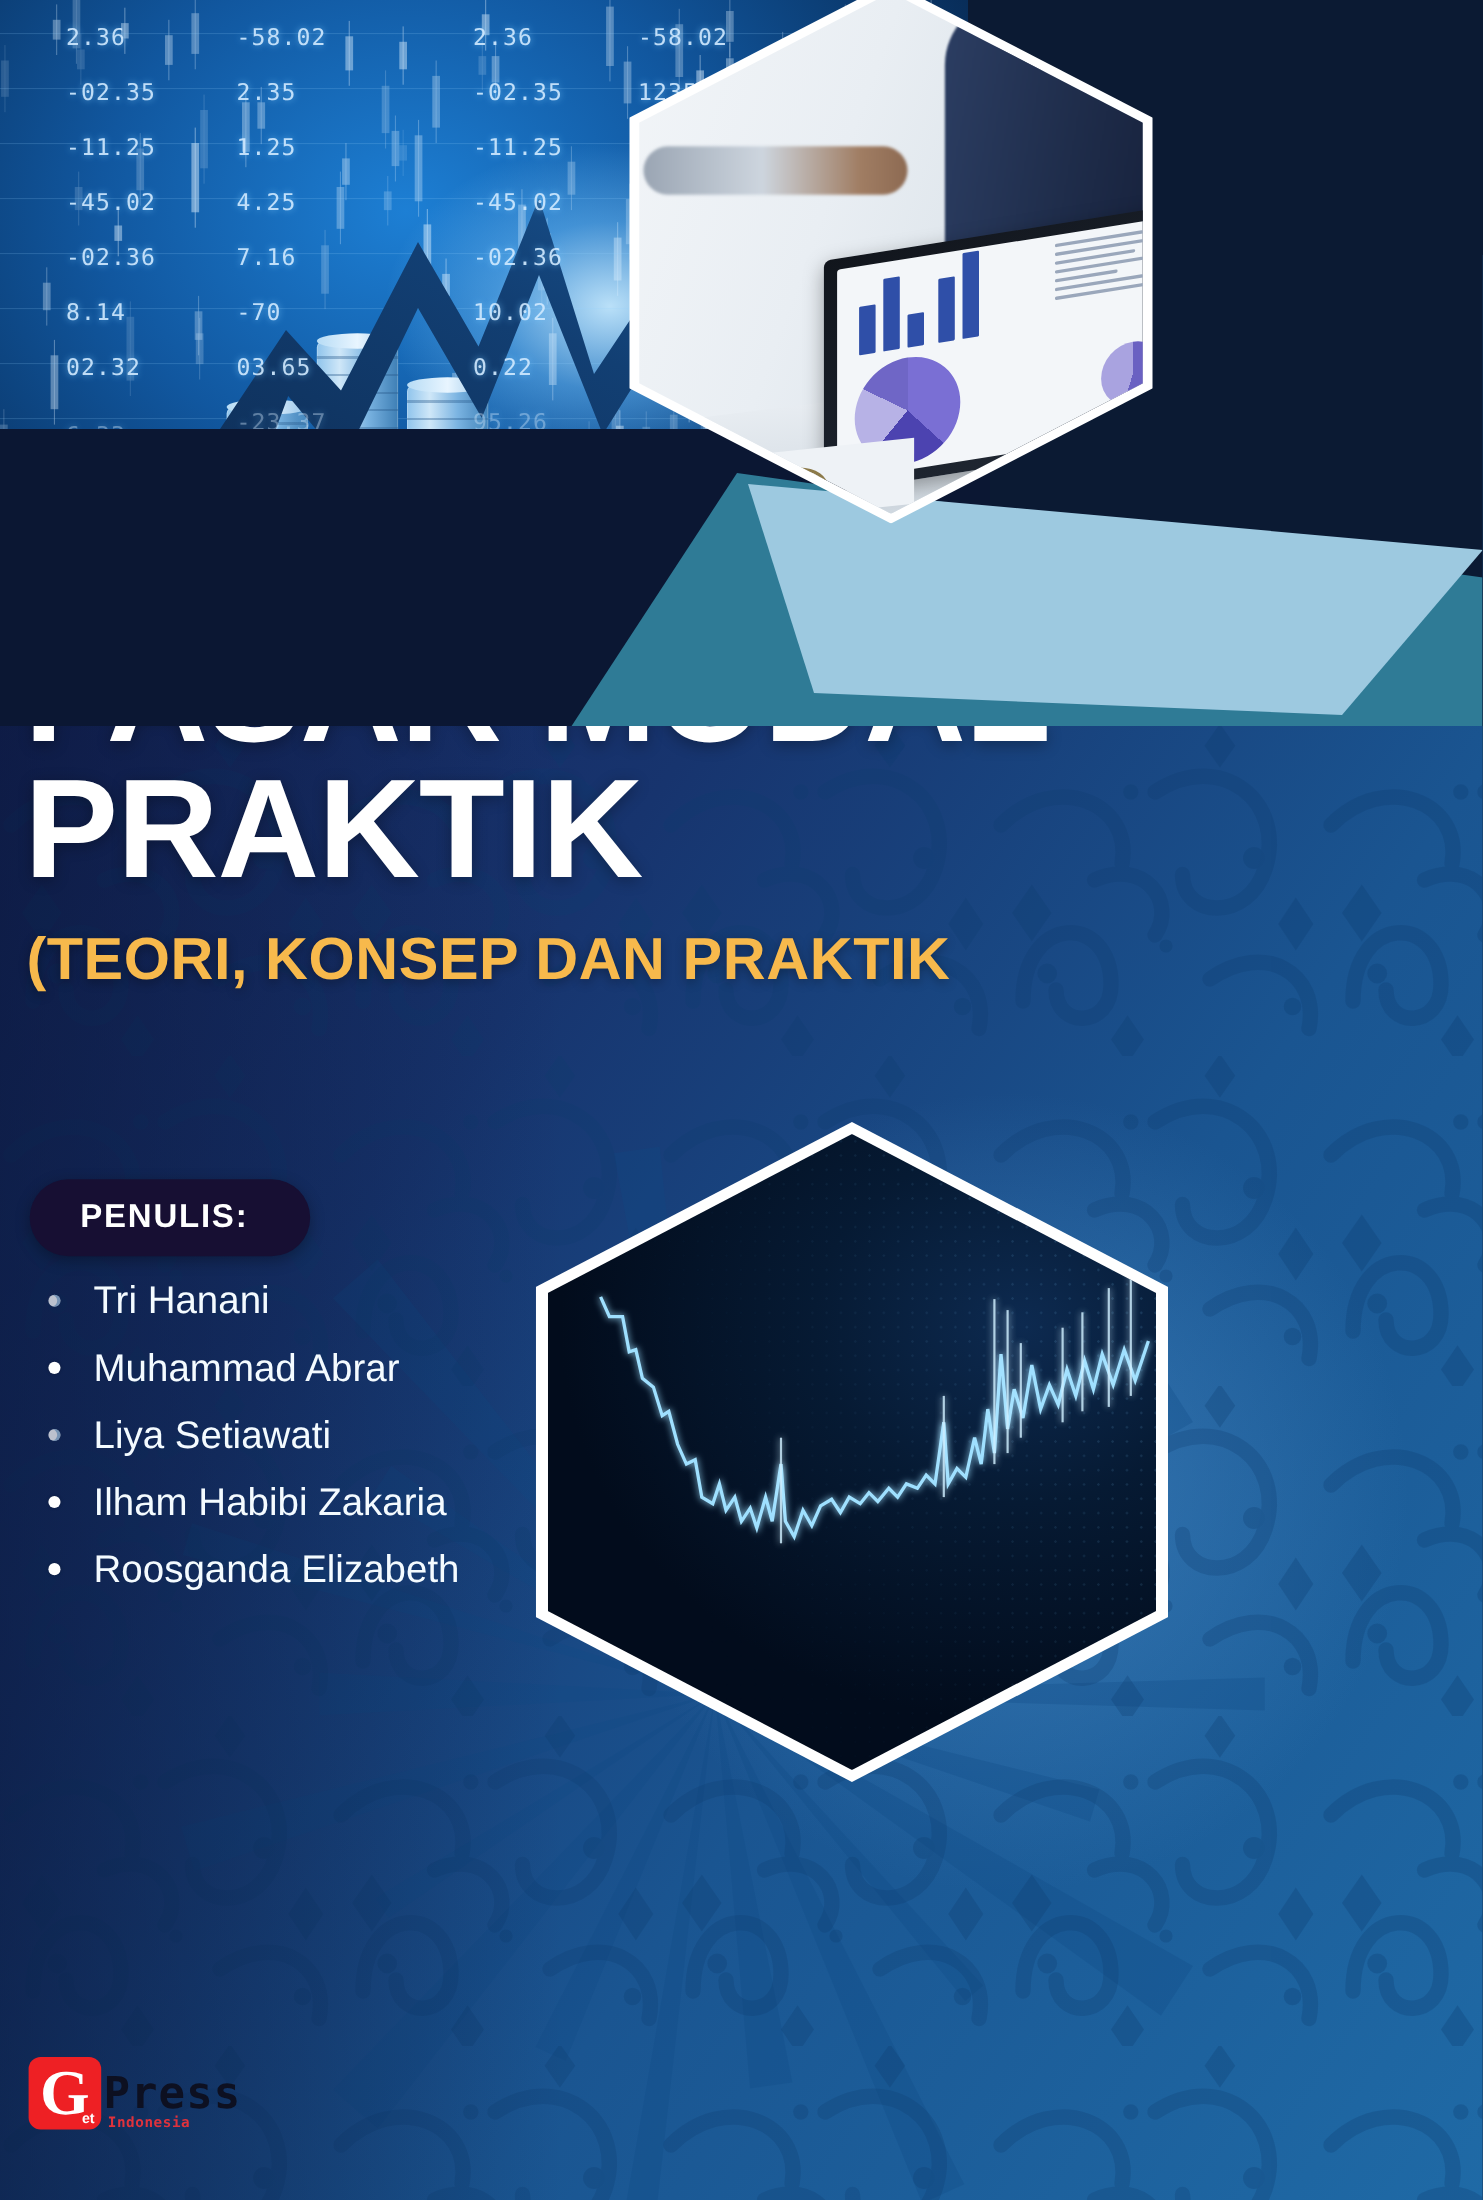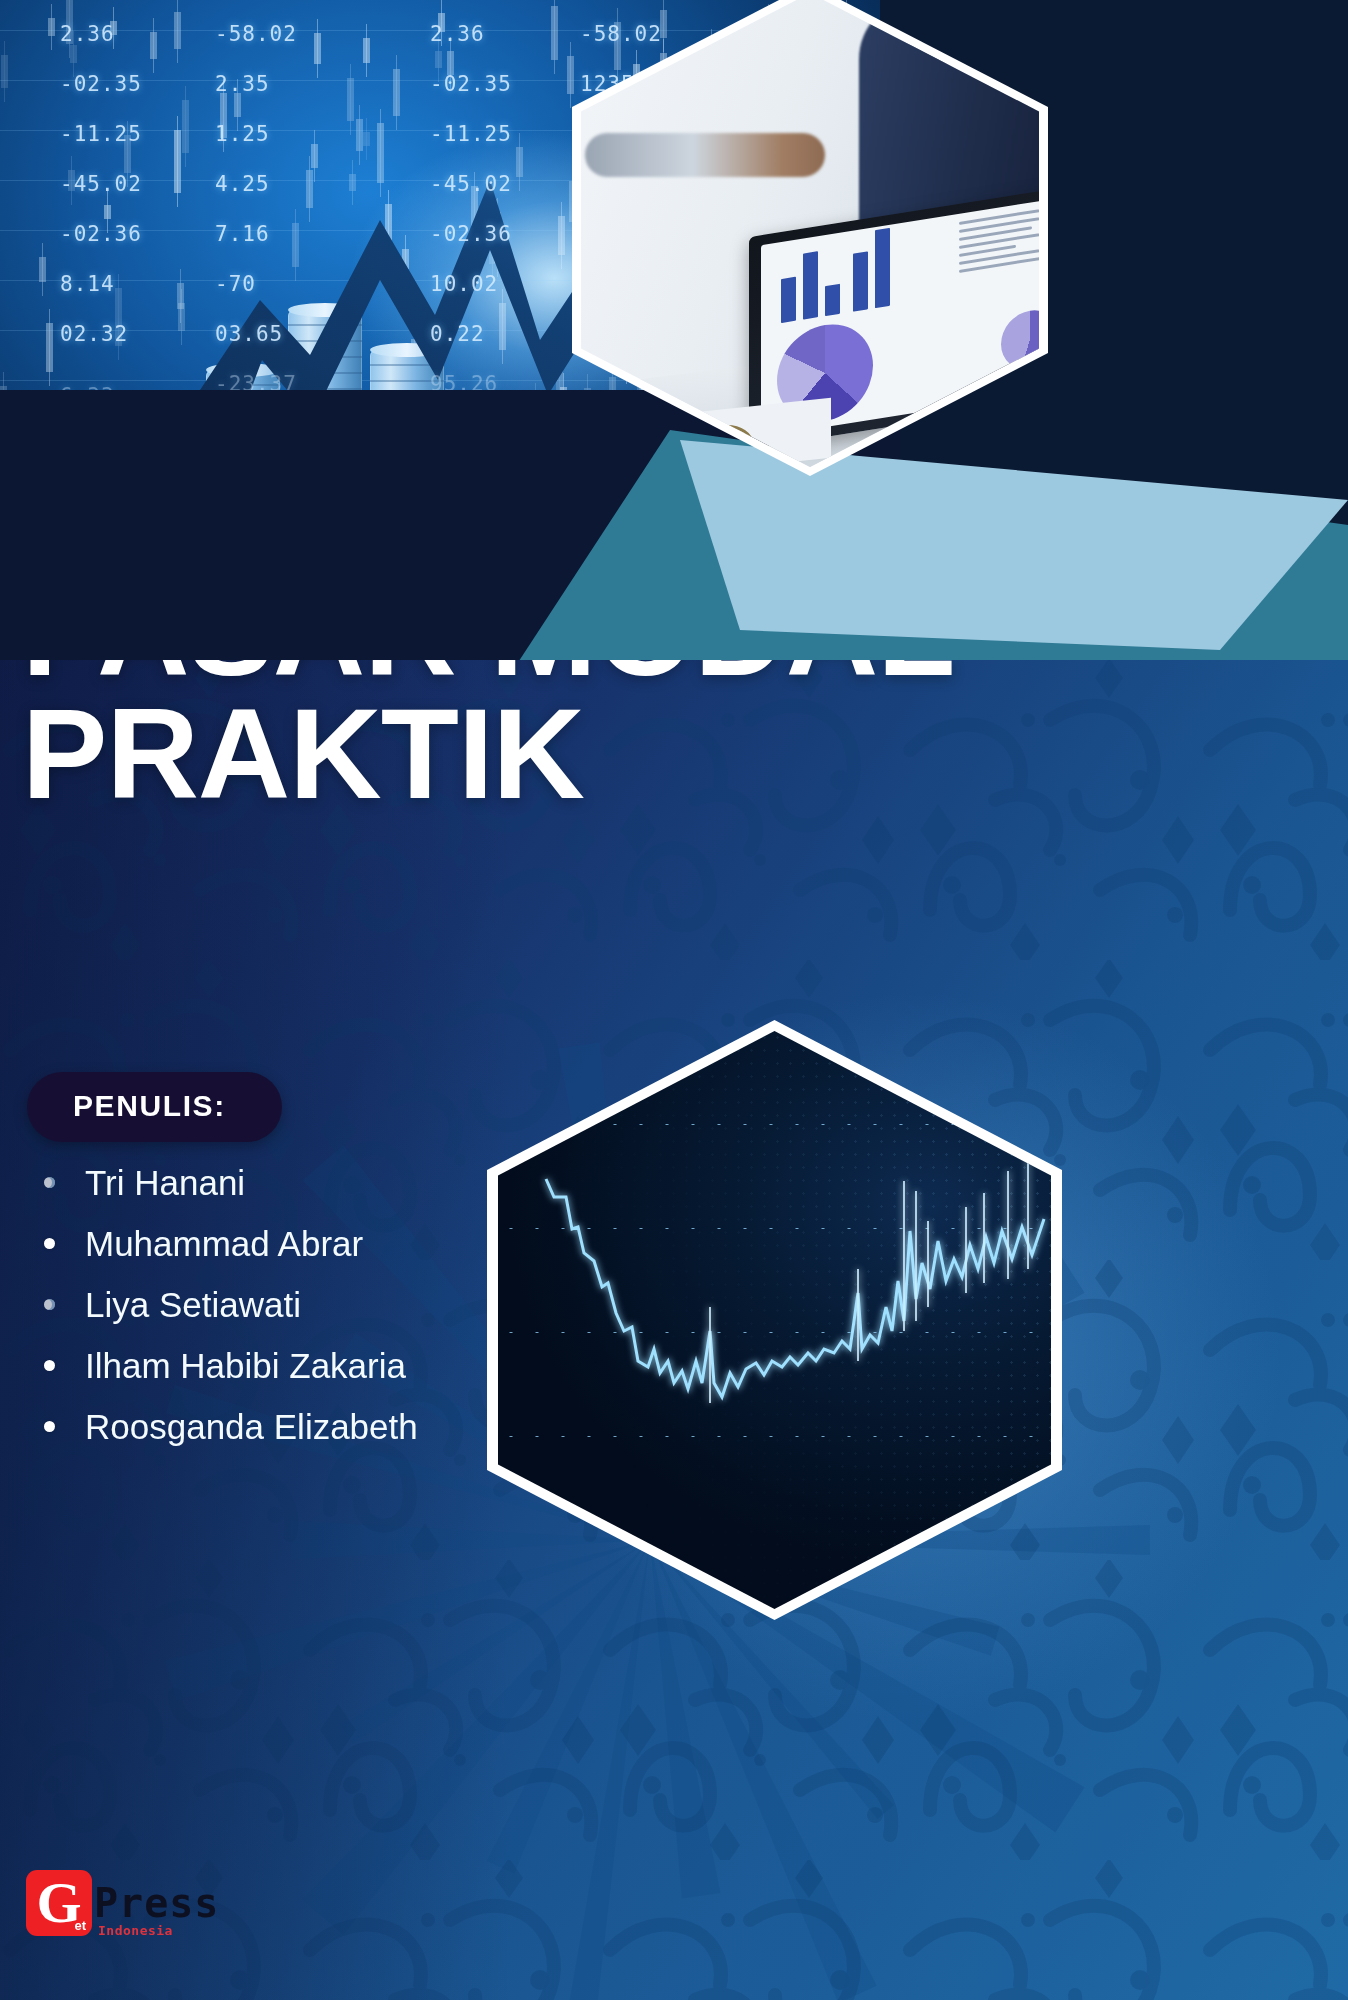--- a/index.html
+++ b/index.html
@@ -733,21 +733,21 @@
     </svg>
 
     <div class="vignette"></div>
 
     <div class="title">
       <span>PASAR MODAL</span>
       <span class="l2">PRAKTIK</span>
     </div>
 
     <div class="subtitle">
-      <br>
+      <span>(TEORI, KONSEP DAN PRAKTIK</span><br>
     </div>
 
     <div class="penulis">PENULIS:</div>
 
     <ul class="authors" id="author-list">
         <li class="faint">
           <span class="bullet"></span>
           <span>Tri Hanani</span>
         </li>
         <li>

